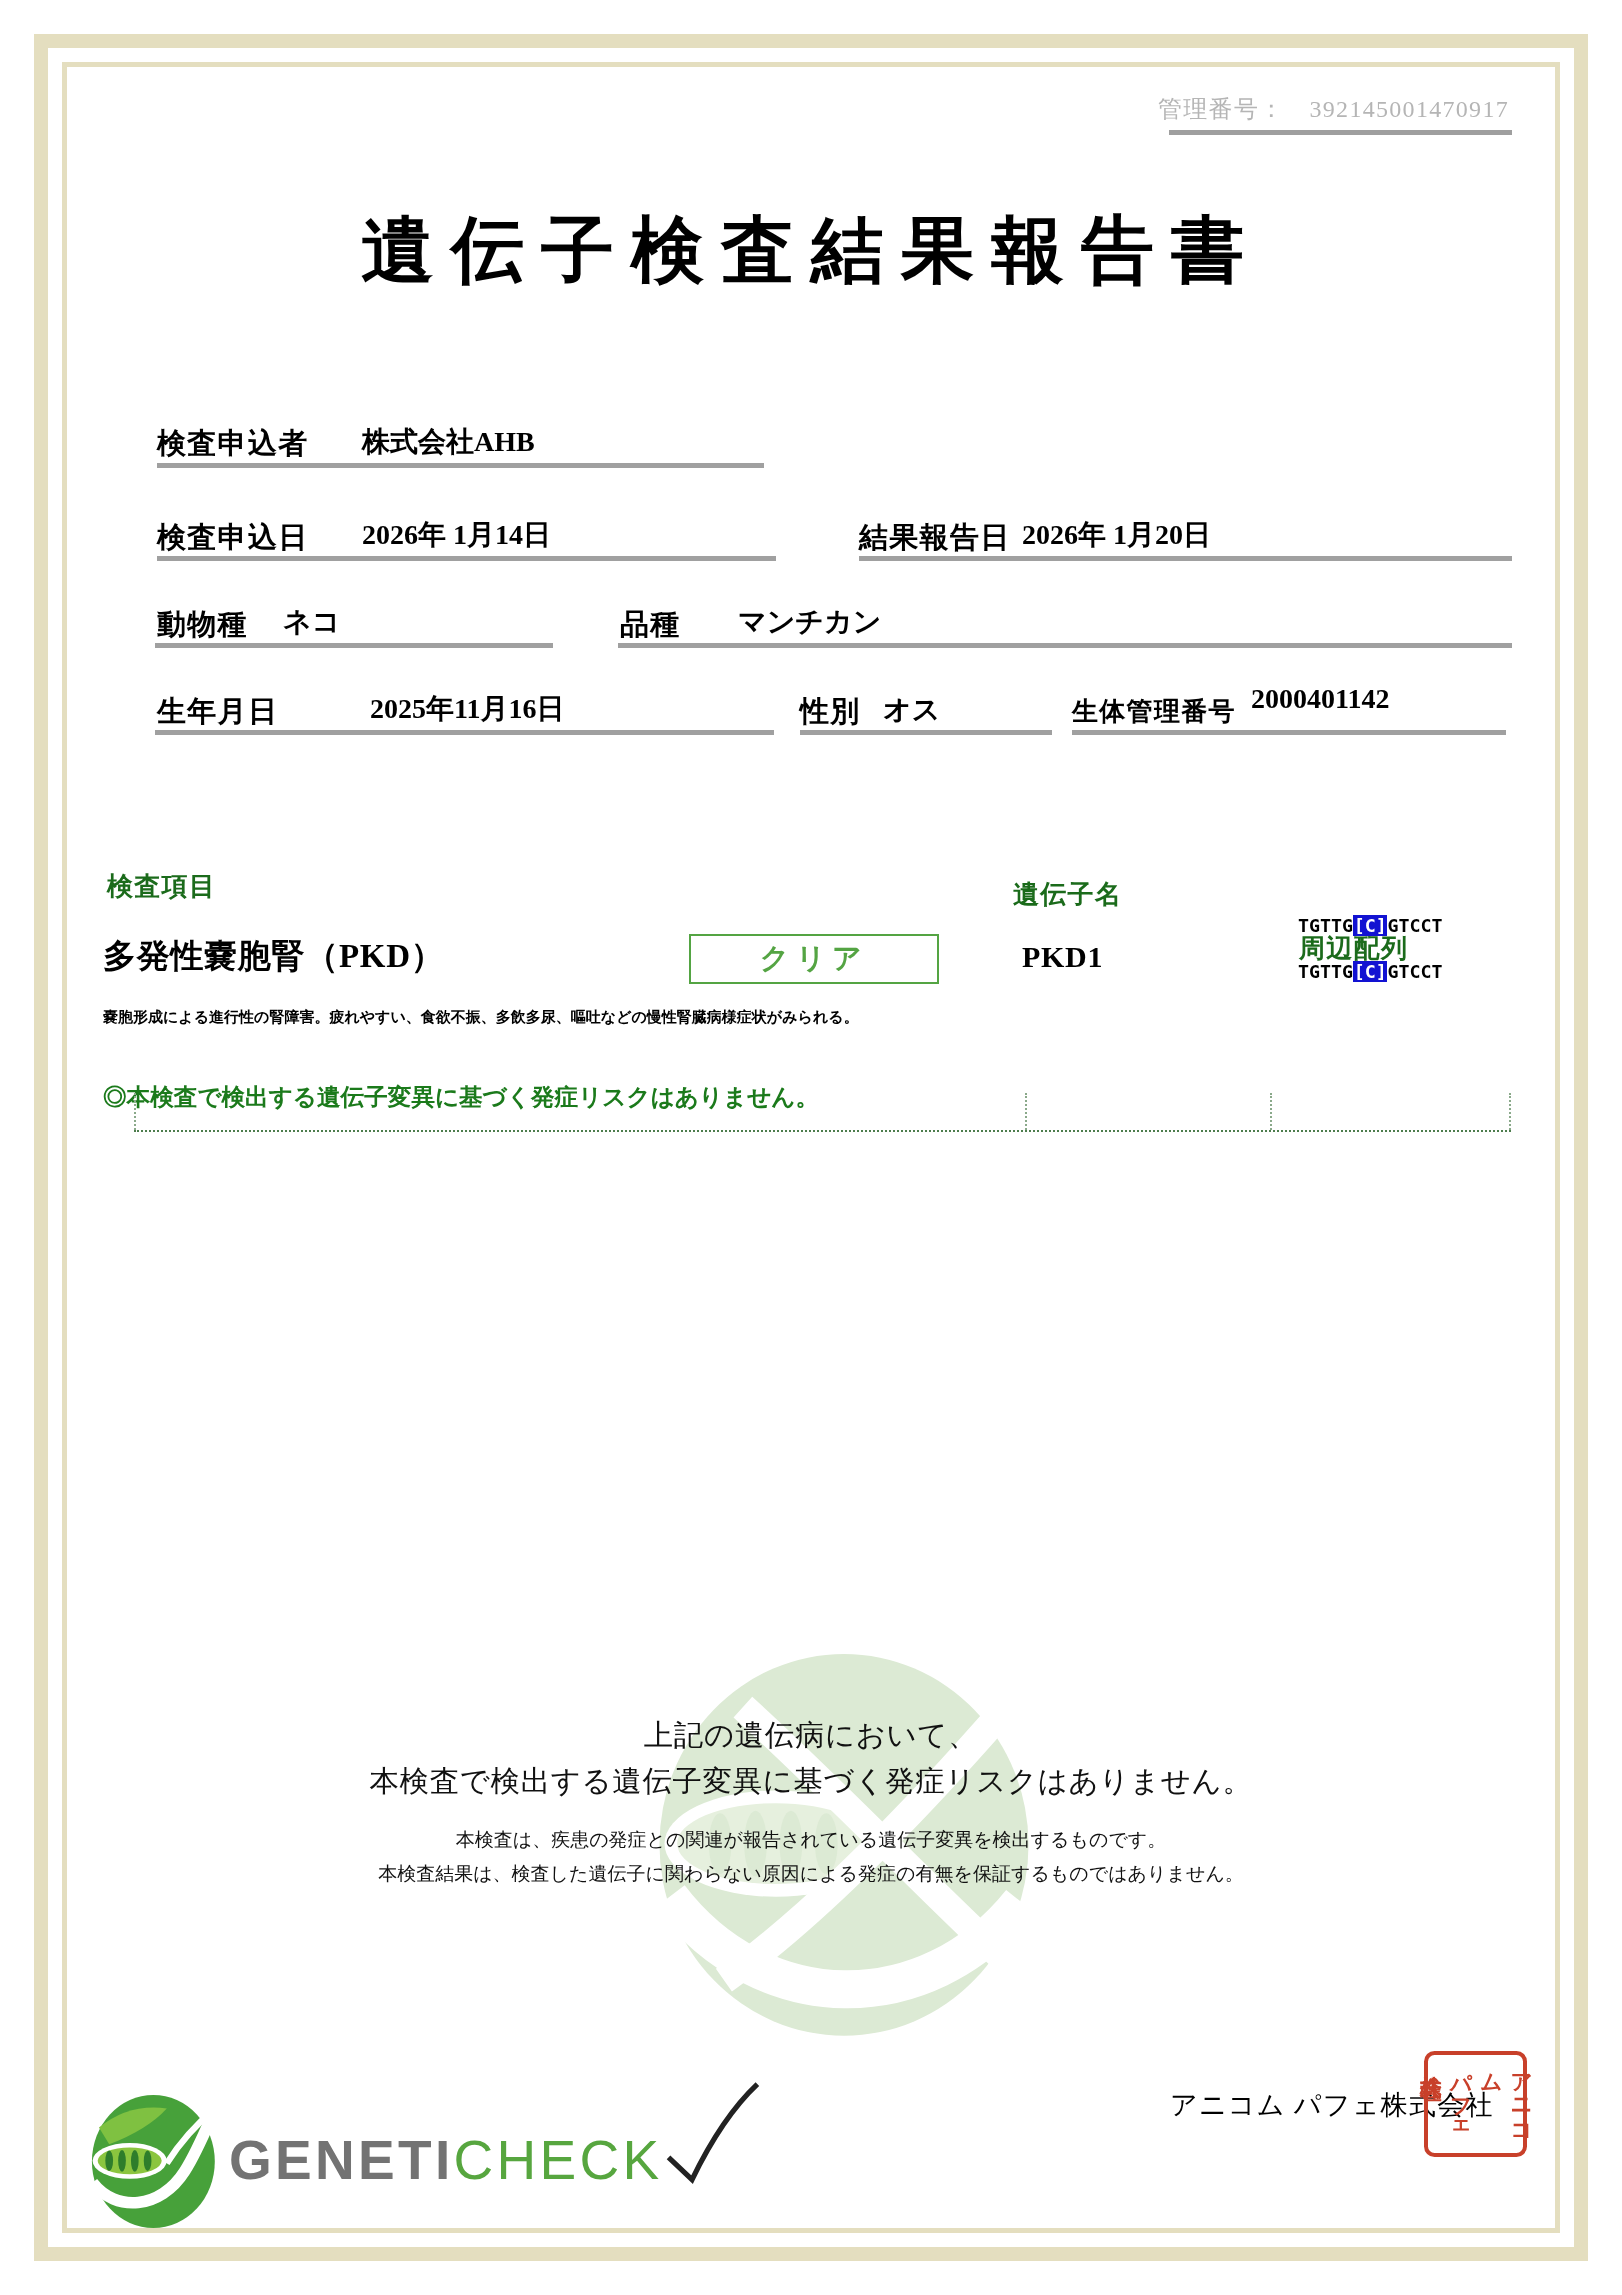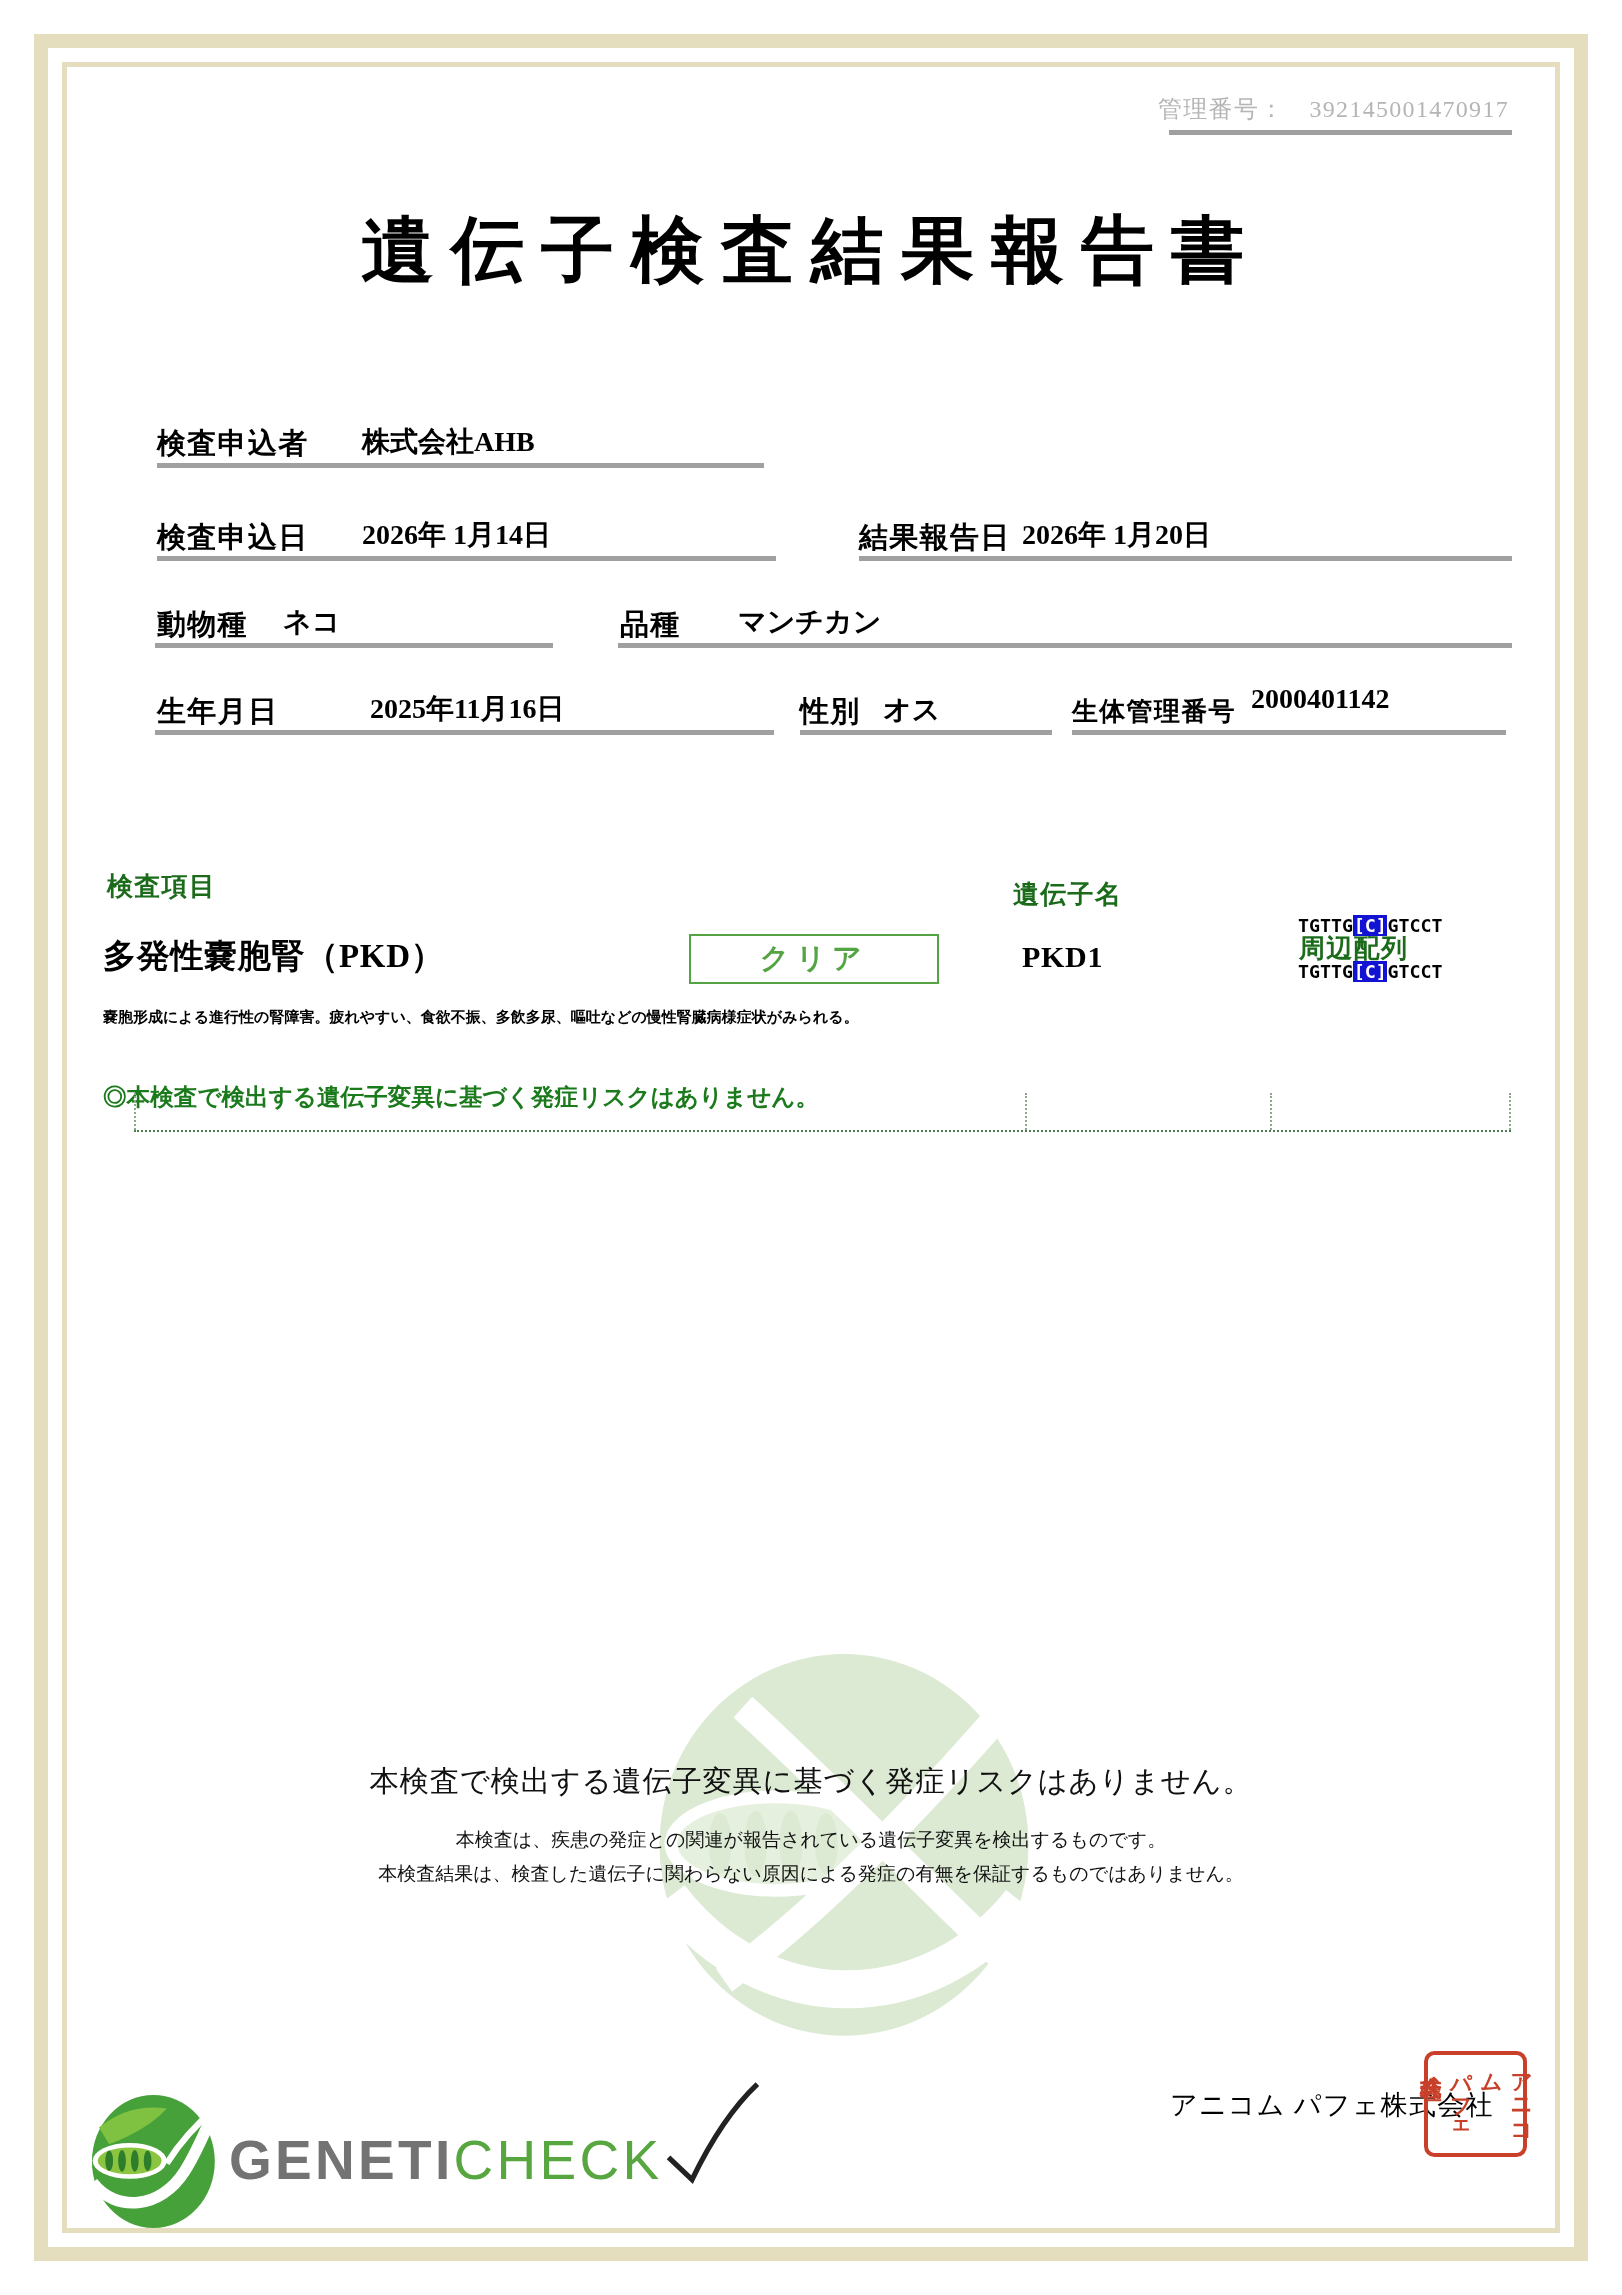--- a/index.html
+++ b/index.html
@@ -137,20 +137,21 @@
     <ellipse cx="96" cy="150" rx="78" ry="32" fill="#e6f0de"></ellipse>
     <ellipse cx="52" cy="150" rx="9" ry="24" fill="#dcead4"></ellipse>
     <ellipse cx="80" cy="150" rx="9" ry="26" fill="#dcead4"></ellipse>
     <ellipse cx="108" cy="150" rx="9" ry="26" fill="#dcead4"></ellipse>
     <ellipse cx="136" cy="150" rx="9" ry="24" fill="#dcead4"></ellipse>
     <path d="M55,258 C130,205 215,115 282,38" stroke="#ffffff" stroke-width="22" fill="none"></path>
     <path d="M70,42 C145,110 230,200 288,252" stroke="#ffffff" stroke-width="22" fill="none"></path>
     <path d="M12,192 C85,288 215,290 290,196" stroke="#ffffff" stroke-width="30" fill="none"></path>
   </svg>
 
+  <div class="abs sum-line sans" style="top:1716px;">上記の遺伝病において、</div>
   <div class="abs sum-line sans" style="top:1762px;">本検査で検出する遺伝子変異に基づく発症リスクはありません。</div>
   <div class="abs sum-note sans" style="top:1827px;">本検査は、疾患の発症との関連が報告されている遺伝子変異を検出するものです。</div>
   <div class="abs sum-note sans" style="top:1861px;">本検査結果は、検査した遺伝子に関わらない原因による発症の有無を保証するものではありません。</div>
 
   <svg class="abs" style="left:90px;top:2094px;" width="128" height="135" viewBox="0 0 200 210">
     <ellipse cx="99" cy="105" rx="96" ry="104" fill="#47a13a"></ellipse>
     <path d="M14,52 Q60,14 120,22 Q90,55 30,78 Z" fill="#7fc141"></path>
     <ellipse cx="62" cy="104" rx="58" ry="28" fill="#ffffff"></ellipse>
     <ellipse cx="62" cy="104" rx="50" ry="21" fill="#8bc53f"></ellipse>
     <ellipse cx="30" cy="104" rx="6" ry="16" fill="#2e7d2b"></ellipse>

